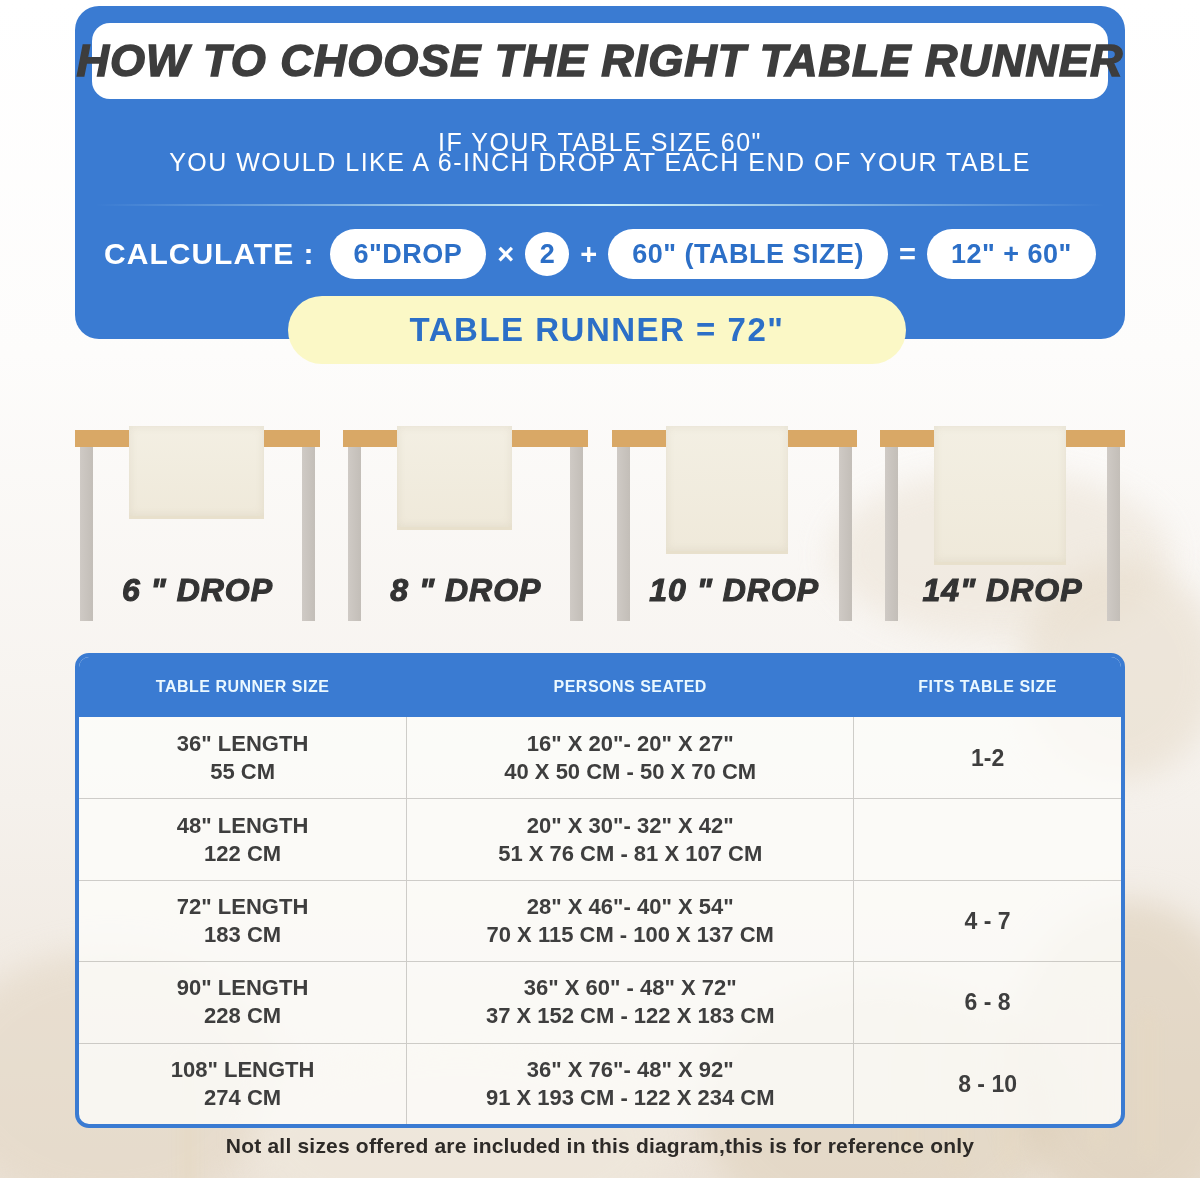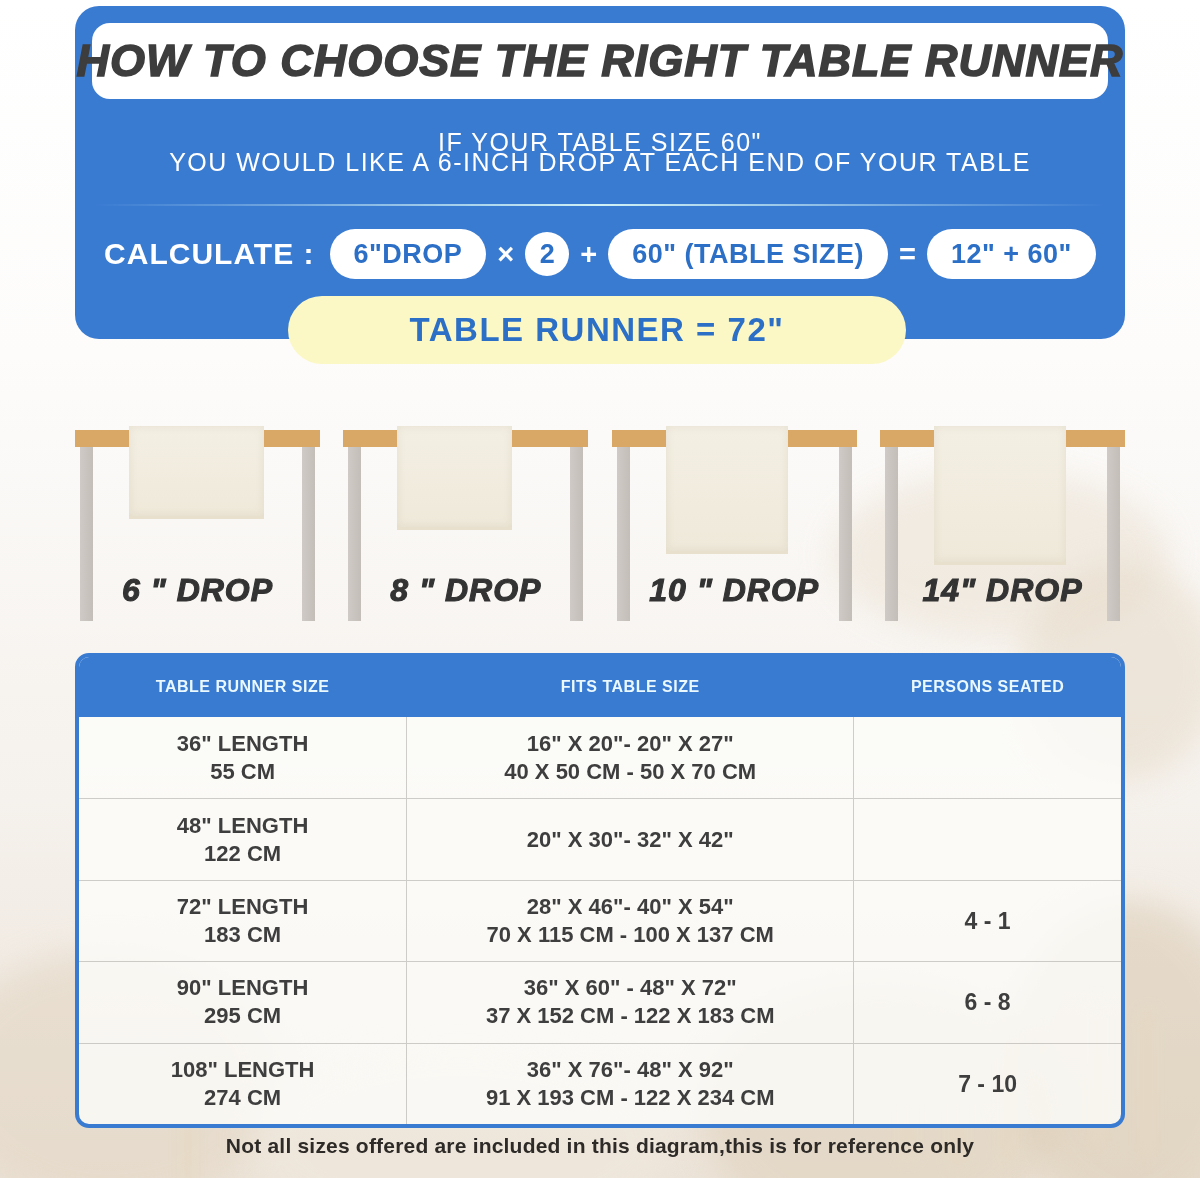--- a/index.html
+++ b/index.html
@@ -147,80 +147,82 @@
       <div class="leg r"></div>
       <div class="top-bar"></div>
       <div class="runner" style="height:139px;width:54%"></div>
       <figcaption>14" DROP</figcaption>
     </figure>
   </section>
 
   <section class="size-panel">
     <div class="size-header">
       <div>TABLE RUNNER SIZE</div>
+      <div>PERSONS SEATED</div>
       <div>FITS TABLE SIZE</div>
-      <div>PERSONS SEATED</div>
     </div>
     <div class="size-body">
 
       <div class="srow">
         <div class="cell">
           <span>36" LENGTH</span>
           <span>55 CM</span>
         </div>
         <div class="cell mid">
           <span>16" X 20"- 20" X 27"</span>
           <span>40 X 50 CM - 50 X 70 CM</span>
         </div>
+        <div class="cell persons">1-2</div>
       </div>
 
       <div class="srow">
         <div class="cell">
           <span>48" LENGTH</span>
           <span>122 CM</span>
         </div>
         <div class="cell mid">
           <span>20" X 30"- 32" X 42"</span>
+          <span>51 X 76 CM - 81 X 107 CM</span>
         </div>
       </div>
 
       <div class="srow">
         <div class="cell">
           <span>72" LENGTH</span>
           <span>183 CM</span>
         </div>
         <div class="cell mid">
           <span>28" X 46"- 40" X 54"</span>
           <span>70 X 115 CM - 100 X 137 CM</span>
         </div>
-        <div class="cell persons">4 - 1</div>
+        <div class="cell persons">4 - 7</div>
       </div>
 
       <div class="srow">
         <div class="cell">
           <span>90" LENGTH</span>
-          <span>295 CM</span>
+          <span>228 CM</span>
         </div>
         <div class="cell mid">
           <span>36" X 60" - 48" X 72"</span>
           <span>37 X 152 CM - 122 X 183 CM</span>
         </div>
         <div class="cell persons">6 - 8</div>
       </div>
 
       <div class="srow">
         <div class="cell">
           <span>108" LENGTH</span>
           <span>274 CM</span>
         </div>
         <div class="cell mid">
           <span>36" X 76"- 48" X 92"</span>
           <span>91 X 193 CM - 122 X 234 CM</span>
         </div>
-        <div class="cell persons">7 - 10</div>
+        <div class="cell persons">8 - 10</div>
       </div>
 
     </div>
   </section>
 
   <p class="footnote">Not all sizes offered are included in this diagram,this is for reference only</p>
 
 </div>
 
 </body></html>

